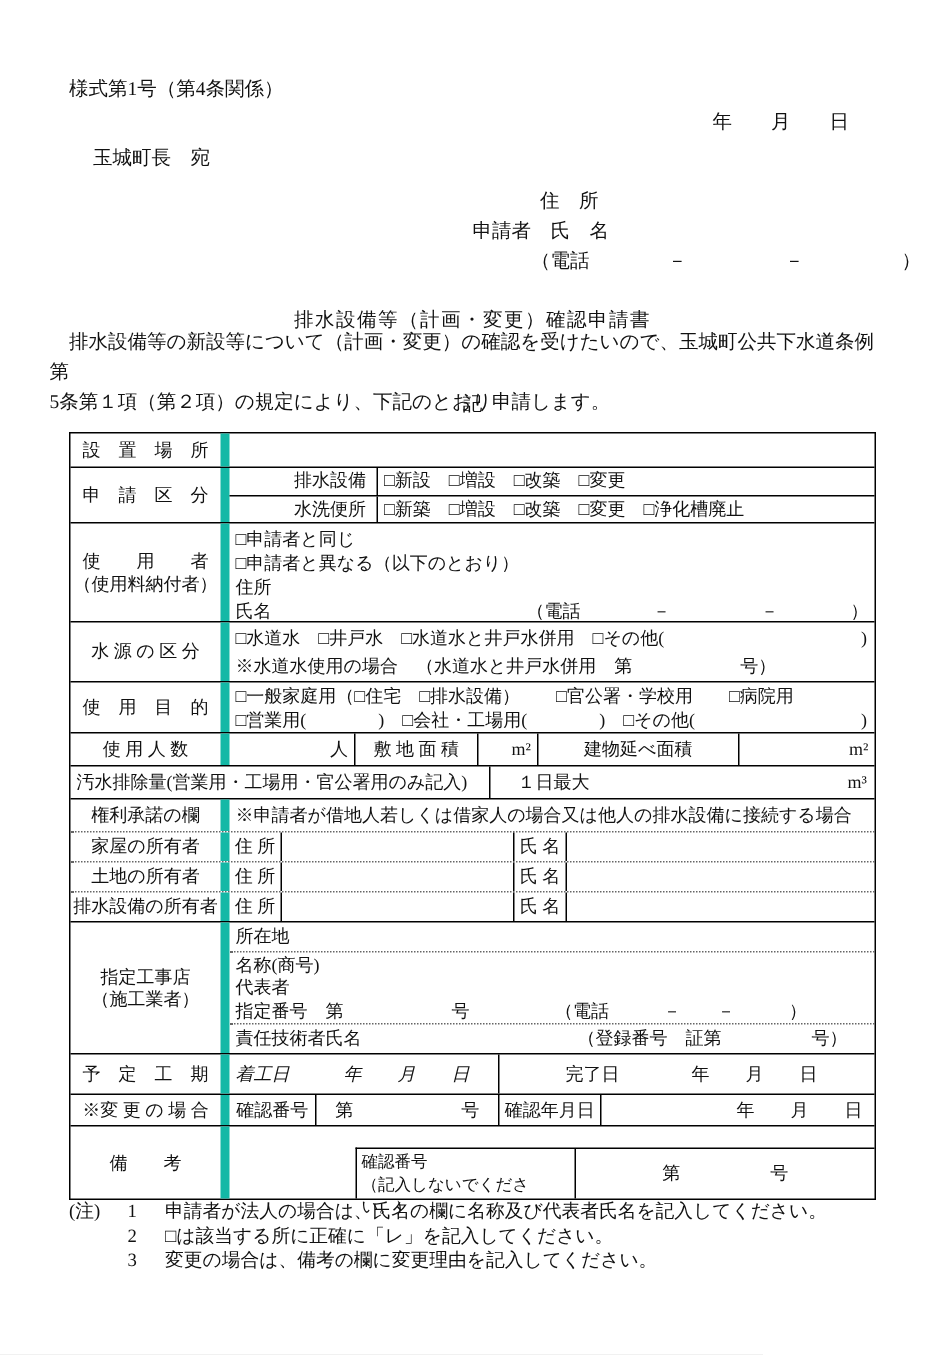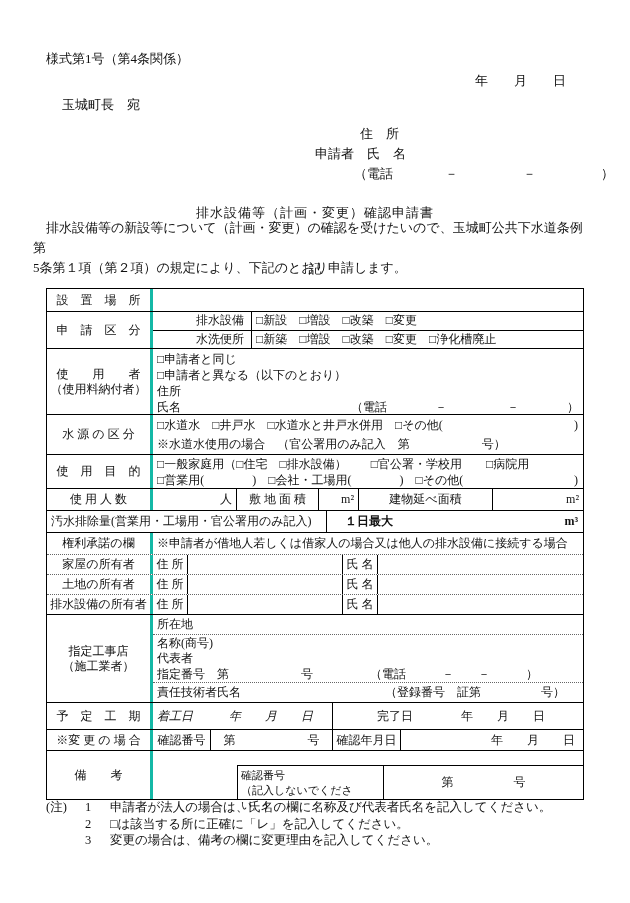--- a/index.html
+++ b/index.html
@@ -29,21 +29,21 @@
   .tbl {
     position:absolute; left:46px; top:288px; width:538px;
     border:1px solid #000;
     font-size:12px;
   }
   .row { display:flex; border-bottom:1px solid #000; }
   .row:last-child { border-bottom:none; }
   .row.dot { border-bottom:1px dotted #666; }
   .lbl {
     width:106px; flex:0 0 106px;
-    border-right:3px solid #14b8a6;
+    border-right:6px solid #14b8a6;
     display:flex; flex-direction:column;
     align-items:center; justify-content:center;
     text-align:center; line-height:15px;
   }
   .cell { display:flex; align-items:center; }
   .flex1 { flex:1 1 auto; min-width:0; }
   .col { display:flex; flex-direction:column; }
   .vline { border-right:1px solid #000; }
   .pl4 { padding-left:4px; } .pl8 { padding-left:8px;margin-left:36px; }
   .pr4 { padding-right:4px; }
@@ -64,21 +64,21 @@
   .r4 .lines { padding:1px 0 0 4px; line-height:19px; }
   .r4 .l1 { display:flex; padding-right:5px; }
   .r5 { height:34px; }
   .r5 .lines { padding:1px 0 0 4px; line-height:16px; }
   .r5 .l2 { display:flex; padding-right:5px; }
   .r6 { height:22px; }
   .r6 .c-people { flex:0 0 84px; } .r6 .c-site { flex:0 0 82px; }
   .r6 .c-sunit { flex:0 0 40px; } .r6 .c-floor { flex:0 0 134px; }
   .r7 { height:22px; }
   .r7 .lbl7 { flex:0 0 280px; border-right:1px solid #000; display:flex; align-items:center; padding-left:4px; }
-  .r7 .val7 { display:flex; align-items:center; padding-left:18px; padding-right:5px;font-weight:bold; }
+  .r7 .val7 { display:flex; align-items:center; padding-left:18px; padding-right:5px; }
   .r8 { height:22px; }
   .r9, .r10, .r11 { height:20px; }
   .ow-addr, .ow-name { flex:0 0 35px; justify-content:center; }
   .ow-blank1 { flex:0 0 155px; }
   .r12 { height:88px; }
   .r12 .block { flex:1; display:flex; flex-direction:column; }
   .r12 .ln1 { height:20px; display:flex; align-items:center; padding-left:4px; border-bottom:1px dotted #666; }
   .r12 .mid { height:48px; padding:1px 0 0 4px; line-height:15.5px; border-bottom:1px dotted #666; }
   .r12 .ln4 { display:flex; }
   .r12 .ln4 .ph { margin-left:auto; margin-right:45px; }
@@ -170,21 +170,21 @@
       </div>
     </div>
 
     <div class="row r4">
       <div class="lbl">水 源 の 区 分</div>
       <div class="flex1 lines">
         <div class="l1">
           <span>□水道水　□井戸水　□水道水と井戸水併用　□その他(</span>
           <span class="right">)</span>
         </div>
-        <div>※水道水使用の場合　（官公署用のみ記入　第　　　　　　号）</div>
+        <div>※水道水使用の場合　（水道水と井戸水併用　第　　　　　　号）</div>
       </div>
     </div>
 
     <div class="row r5">
       <div class="lbl">使　用　目　的</div>
       <div class="flex1 lines">
         <div>□一般家庭用（□住宅　□排水設備）　　□官公署・学校用　　□病院用</div>
         <div class="l2">
           <span>□営業用(　　　　)　□会社・工場用(　　　　)　□その他(</span>
           <span class="right">)</span>

